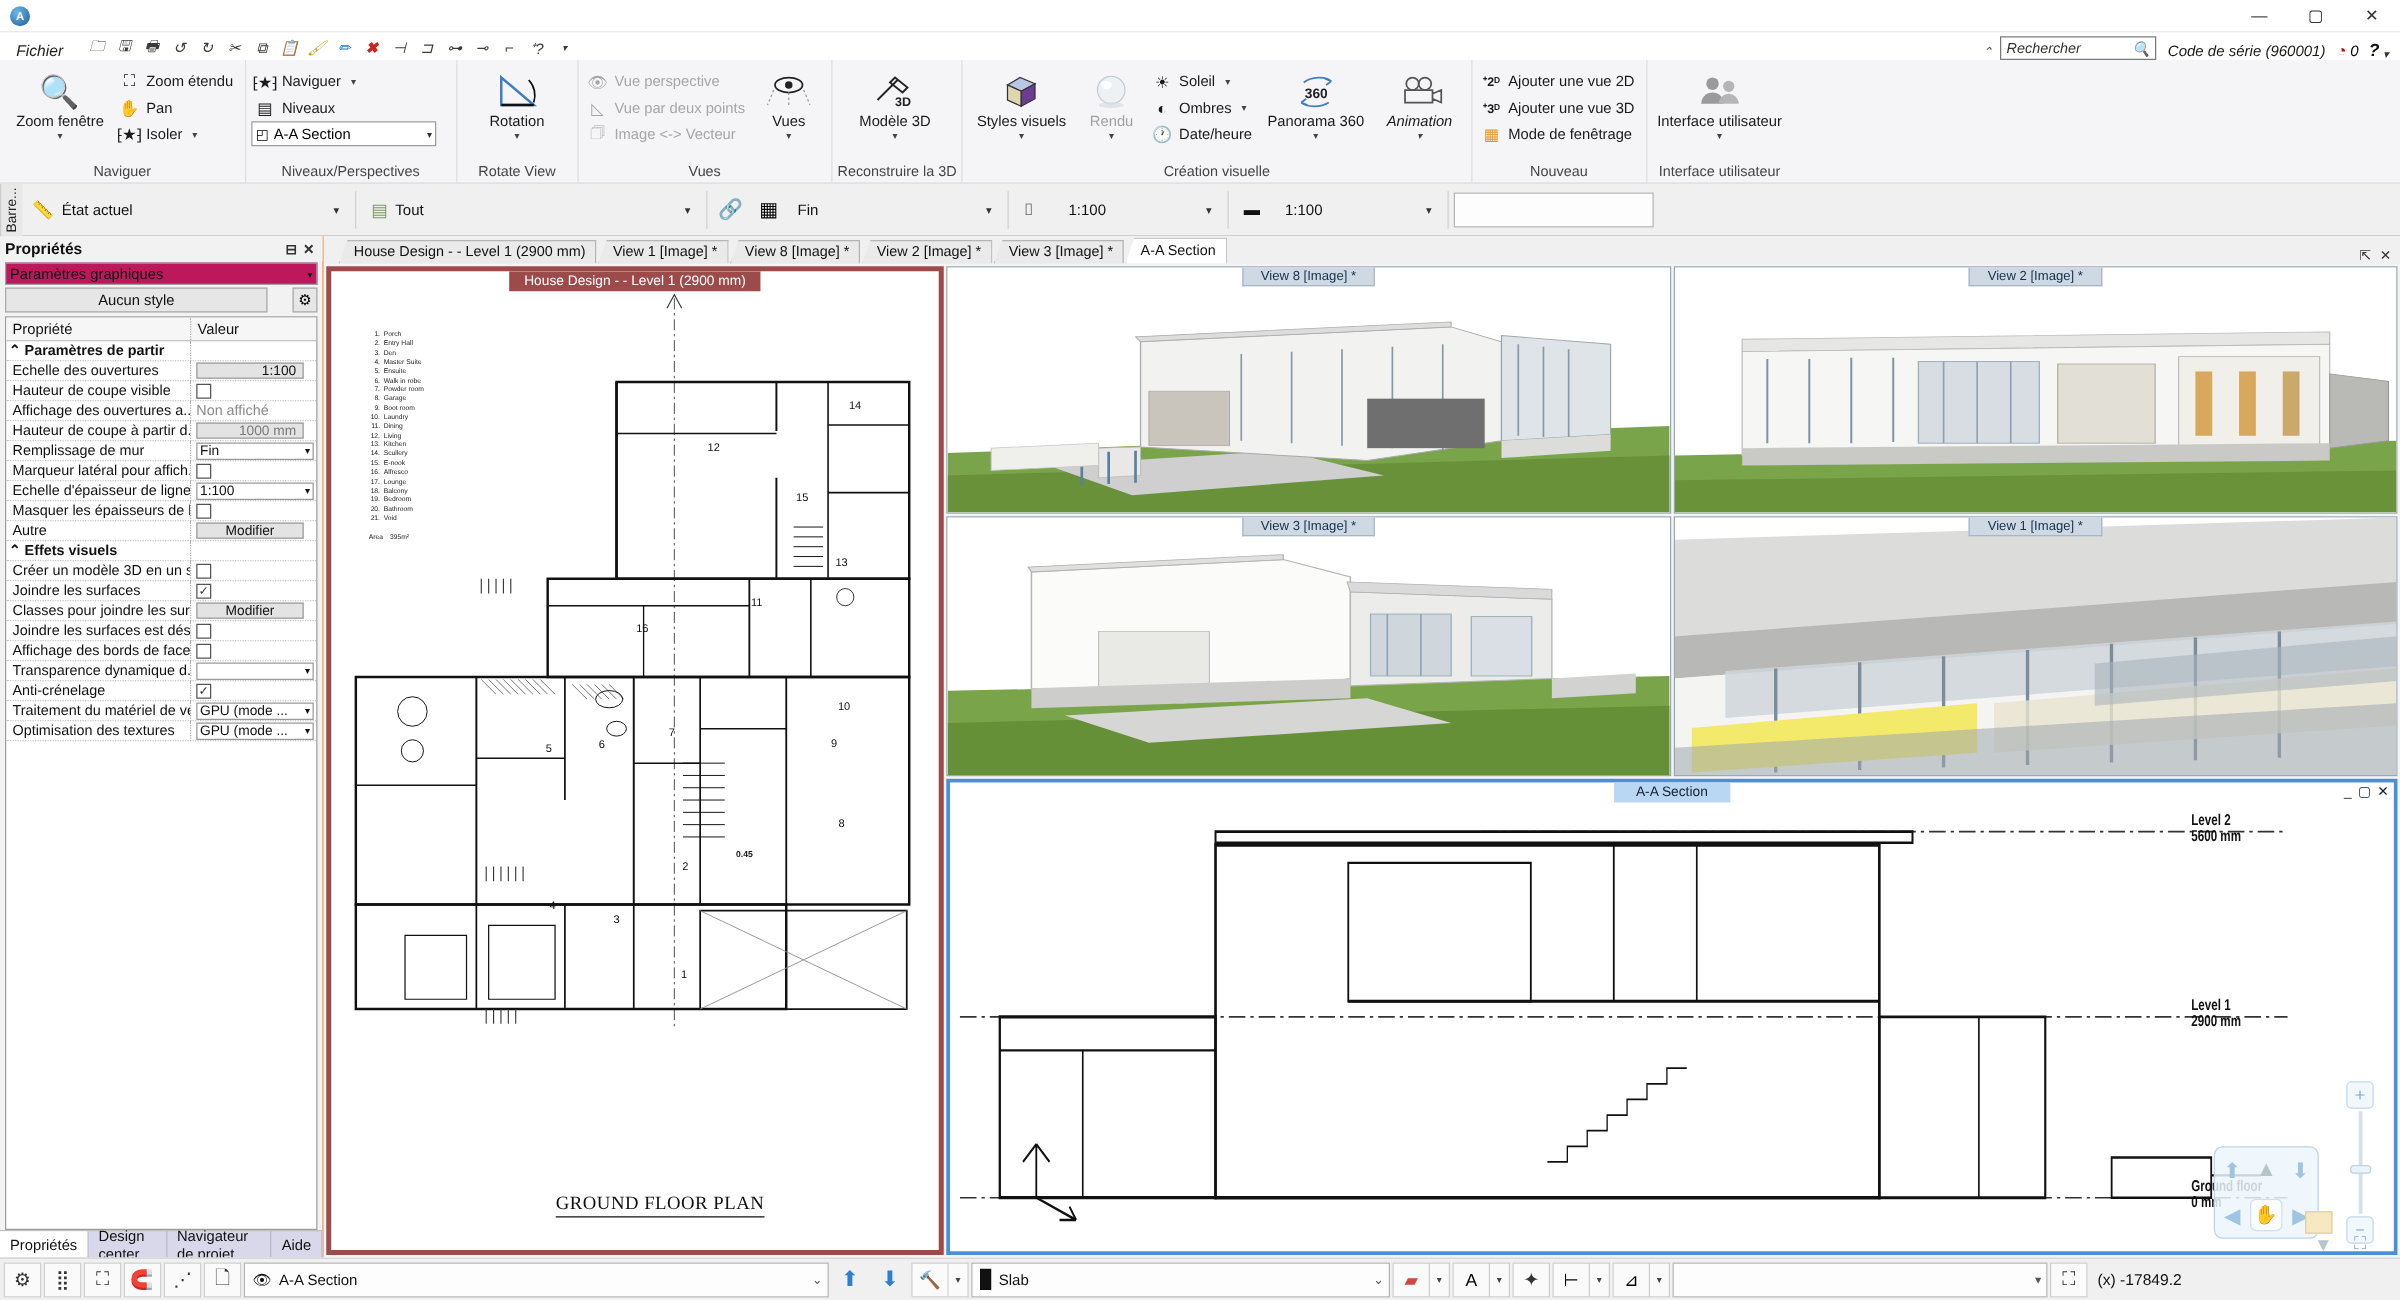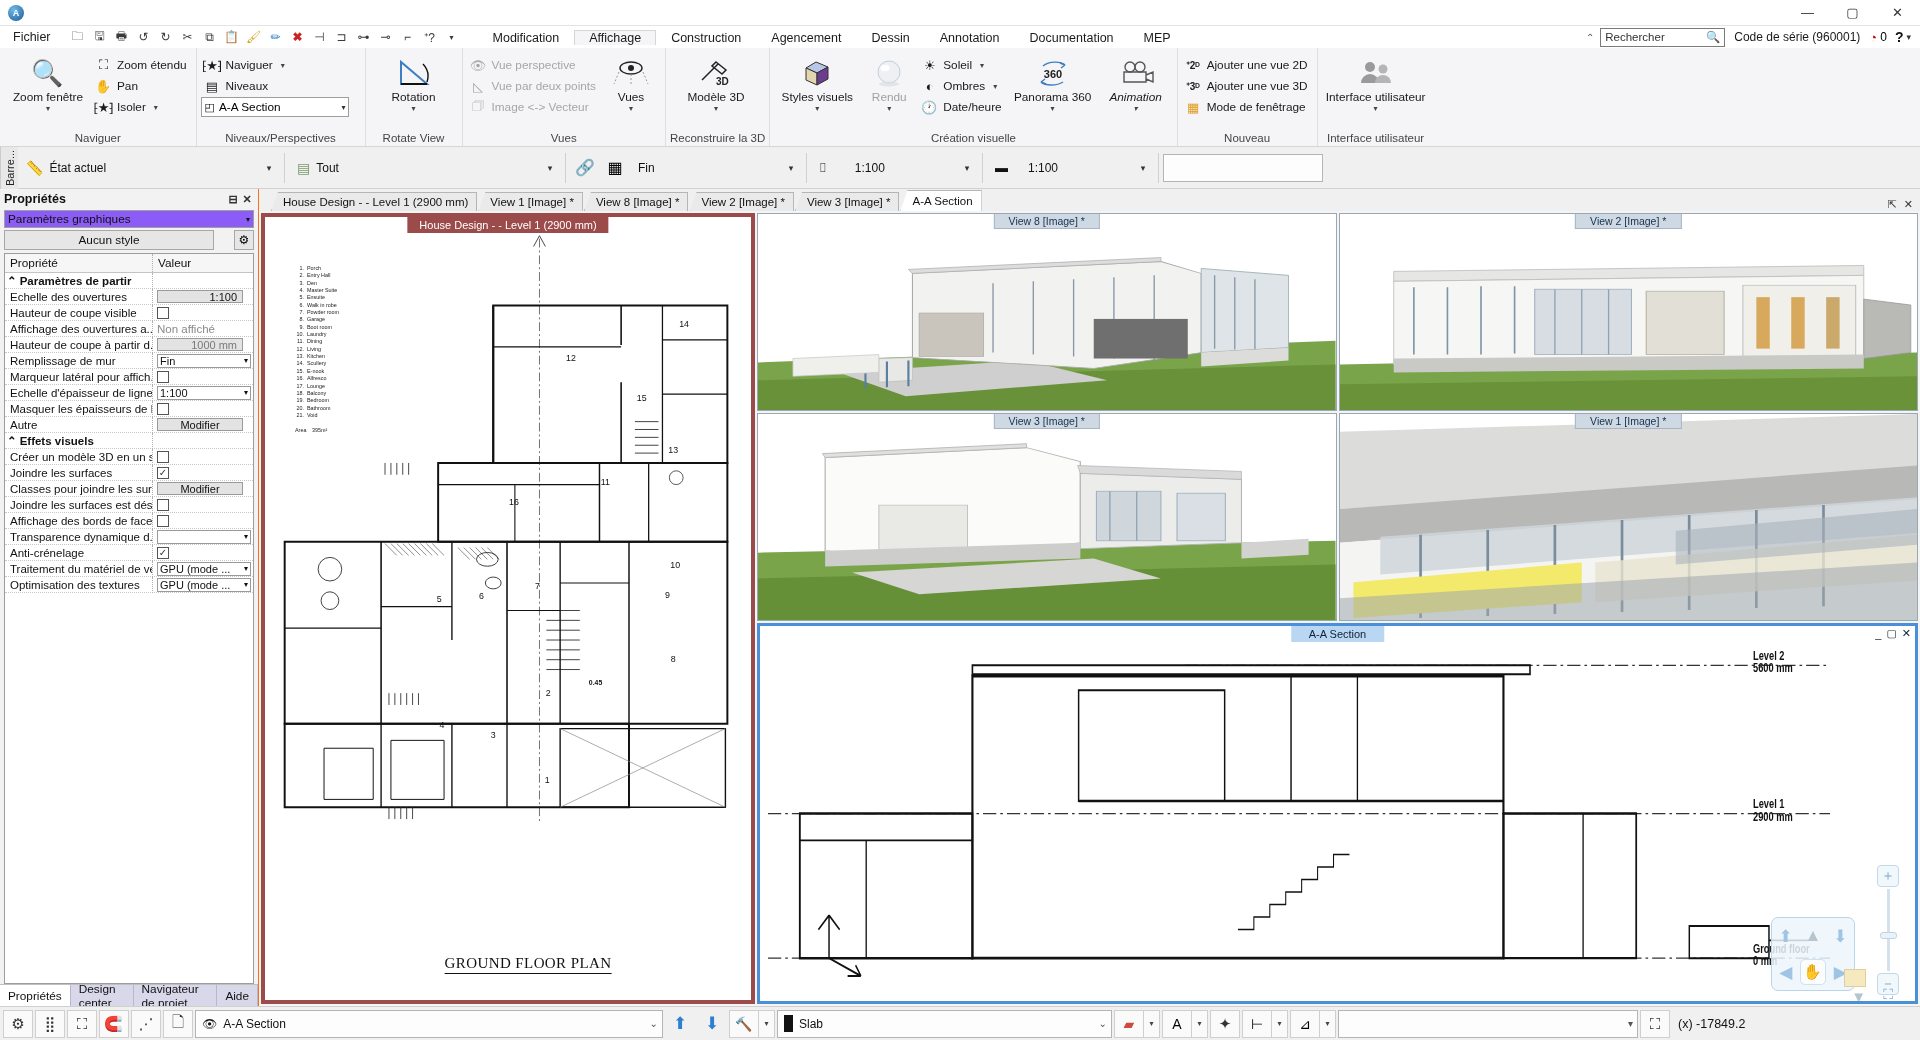--- a/index.html
+++ b/index.html
@@ -26,22 +26,22 @@
   }
   .titlebar .title-text { font-size: 12.5px; color: #1a1a1a; white-space: nowrap; }
   .titlebar .spacer { flex: 1 1 auto; }
   .win-btn {
     width: 45px; height: 26px; display: flex; align-items: center; justify-content: center;
     color: #333; font-size: 13px;
   }
 
   
   .menubar {
-    height: 22px; background: #ffffff; display: flex; align-items: center;
-    flex: 0 0 22px; position: relative;
+    height: 22px; background: #ffffff; display: flex; align-items: flex-end;
+    flex: 0 0 22px; position: relative; font-style: italic;
   }
   .menu-file {
     padding: 0 13px; display: flex; align-items: center; font-size: 12.5px; color: #222;
   }
   .qat { display: flex; align-items: center; gap: 2px; padding-left: 4px; }
   .qat .qi {
     width: 20px; height: 20px; display: flex; align-items: center; justify-content: center;
     font-size: 12px; color: #3a3a3a;
   }
   .ribbon-tabs { display: flex; align-items: stretch; margin-left: 16px; }
@@ -132,21 +132,21 @@
     width: 259px; flex: 0 0 259px; background: #f2f2f2; display: flex; flex-direction: column;
     border-right: 1px solid #f97316; min-height: 0;
   }
   .lp-header {
     height: 20px; display: flex; align-items: center; padding: 0 4px;
     font-size: 12.5px; font-weight: bold; color: #111; background: #f2f2f2;
   }
   .lp-header .lph-title { flex: 1 1 auto; }
   .lp-header .lph-ico { width: 14px; text-align: center; font-size: 11px; color: #333; }
   .lp-combo {
-    margin: 1px 4px 2px 4px; height: 18px; border: 1px solid #a0a0a0; background: #8b5cf6;
+    margin: 1px 4px 2px 4px; height: 18px; border: 1px solid #a0a0a0; background: #be185d;
     display: flex; align-items: center; padding: 0 3px; font-size: 11.8px; color: #111;
   }
   .lp-combo .lpc-text { flex: 1 1 auto; }
   .lp-style-row { display: flex; margin: 0 4px 3px 4px; gap: 20px; }
   .lp-style-btn {
     flex: 1 1 auto; height: 20px; border: 1px solid #a8a8a8; background: #e6e6e6;
     display: flex; align-items: center; justify-content: center; font-size: 11.8px; color: #111;
   }
   .lp-gear {
     width: 20px; height: 20px; border: 1px solid #a8a8a8; background: #e6e6e6;
@@ -344,30 +344,20 @@
     <div class="qi" style="color:#d4a017;">🖌</div>
     <div class="qi" style="color:#2a7ac0;">✏</div>
     <div class="qi" style="color:#cc2222;font-weight:bold;">✖</div>
     <div class="qi">⊣</div>
     <div class="qi">⊐</div>
     <div class="qi">⊶</div>
     <div class="qi">⊸</div>
     <div class="qi">⌐</div>
     <div class="qi">⁺?</div>
     <div class="qi" style="font-size:8px;">▾</div>
-  </div>
-  <div class="ribbon-tabs">
-    <div class="rtab">Modification</div>
-    <div class="rtab active">Affichage</div>
-    <div class="rtab">Construction</div>
-    <div class="rtab">Agencement</div>
-    <div class="rtab">Dessin</div>
-    <div class="rtab">Annotation</div>
-    <div class="rtab">Documentation</div>
-    <div class="rtab">MEP</div>
   </div>
   <div class="mspacer"></div>
   <div class="collapse-caret">⌃</div>
   <div class="searchbox">
     <span class="sb-text">Rechercher</span>
     <span>🔍</span>
   </div>
   <div class="serial">
     <span>Code de série (960001)</span>
   </div>

